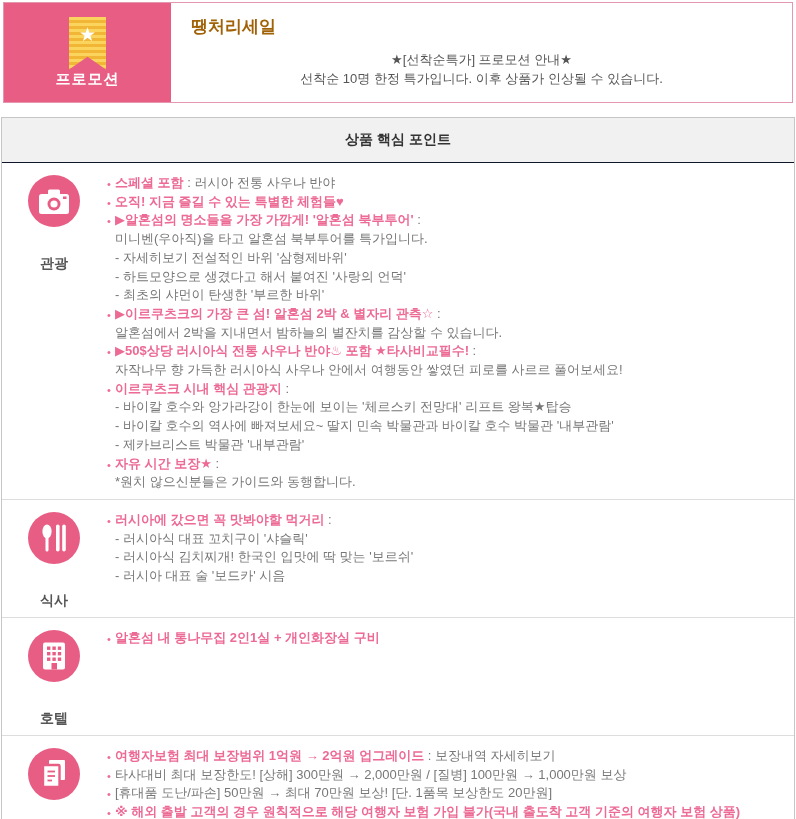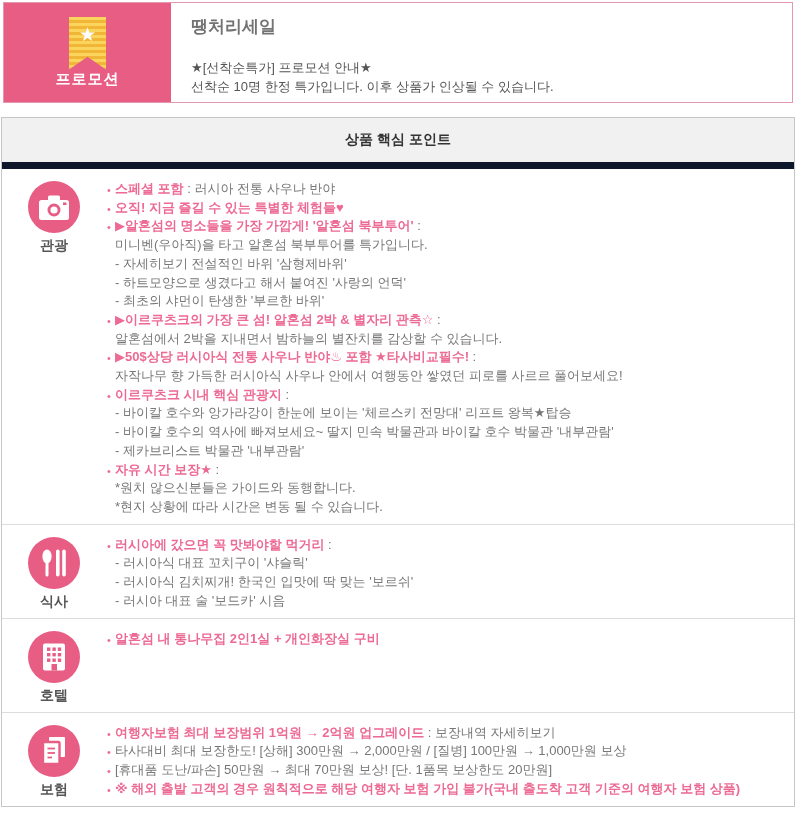--- a/index.html
+++ b/index.html
@@ -8,30 +8,30 @@
   
   .promo { margin: 2px 3px 0 3px; height: 101px; border: 1px solid #e398b0; display: flex; }
   .promo-badge { flex: 0 0 167px; background: #e85d84; display: flex; flex-direction: column; align-items: center; justify-content: center; }
   .ribbon { width: 37px; height: 53px;
             background: repeating-linear-gradient(180deg, #fbd45e 0 3px, #f2b636 3px 6px);
             clip-path: polygon(0 0, 100% 0, 100% 100%, 50% 76%, 0 100%);
             display: flex; justify-content: center; padding-top: 8px; }
   .ribbon-star { color: #fff; font-size: 19px; line-height: 1; }
   .promo-badge-label { color: #fff; font-weight: bold; font-size: 15px; margin-top: 0; letter-spacing: 1px; }
   .promo-content { flex: 1; padding: 12px 20px 0 20px; background: #fff; }
-  .promo-title { color: #737373; font-weight: bold; font-size: 17px; margin-bottom: 20px; }
-  .promo-line { font-size: 13px; color: #555; line-height: 19px; }
+  .promo-title { color: #a16207; font-weight: bold; font-size: 17px; margin-bottom: 12px; }
+  .promo-line { font-size: 13px; color: #555; line-height: 19px; text-align: center; }
 
   
   .key-points { margin: 14px 1px 2px 1px; border: 1px solid #c6c6c6; }
-  .kp-header { background: #f1f1f1; border-bottom: 7px solid #0f172a; text-align: center;
+  .kp-header { background: #f1f1f1; border-bottom: 1px solid #0f172a; text-align: center;
                font-weight: bold; font-size: 14px; color: #333; padding: 13px 0; }
   .section { display: flex; padding: 9px 0 7px 0; }
   .section + .section { border-top: 1px solid #ddd; }
-  .icon-col { flex: 0 0 104px; display: flex; flex-direction: column; align-items: center; padding-top: 3px; }
+  .icon-col { flex: 0 0 104px; display: flex; flex-direction: column; align-items: center; padding-top: 3px; gap: 24px; }
   .icon-circle { width: 52px; height: 52px; border-radius: 50%; background: #e85d84;
                  display: flex; align-items: center; justify-content: center; }
   .icon-label { margin-top: 4px; font-weight: bold; font-size: 14px; color: #555; }
   .lines { flex: 1; padding: 2px 14px 0 0; }
   .line { position: relative; padding-left: 9px; font-size: 13px; line-height: 18.7px; color: #777; }
   .line .bullet { position: absolute; left: 1px; color: #ec6a94; font-size: 11px; top: 1px; }
   .line .em { color: #ec6a94; font-weight: bold; text-align: right; }
   .detail-link { color: #777; cursor: pointer; }
 </style>
 </head>
@@ -78,21 +78,20 @@
         <div class="line"><span class="bullet">•</span><span class="em">▶이르쿠츠크의 가장 큰 섬! 알혼섬 2박 &amp; 별자리 관측☆</span><span> :</span></div>
         <div class="line"><span>알혼섬에서 2박을 지내면서 밤하늘의 별잔치를 감상할 수 있습니다.</span></div>
         <div class="line"><span class="bullet">•</span><span class="em">▶50$상당 러시아식 전통 사우나 반야♨ 포함 ★타사비교필수!</span><span> :</span></div>
         <div class="line"><span>자작나무 향 가득한 러시아식 사우나 안에서 여행동안 쌓였던 피로를 사르르 풀어보세요!</span></div>
         <div class="line"><span class="bullet">•</span><span class="em">이르쿠츠크 시내 핵심 관광지</span><span> :</span></div>
         <div class="line"><span>- 바이칼 호수와 앙가라강이 한눈에 보이는 '체르스키 전망대' 리프트 왕복★탑승</span></div>
         <div class="line"><span>- 바이칼 호수의 역사에 빠져보세요~ 딸지 민속 박물관과 바이칼 호수 박물관 '내부관람'</span></div>
         <div class="line"><span>- 제카브리스트 박물관 '내부관람'</span></div>
         <div class="line"><span class="bullet">•</span><span class="em">자유 시간 보장★</span><span> :</span></div>
         <div class="line"><span>*원치 않으신분들은 가이드와 동행합니다.</span></div>
-        <div class="line"><span>*현지 상황에 따라 시간은 변동 될 수 있습니다.</span></div>
       </div>
   </div>
 
   <div class="section">
     <div class="icon-col">
       <div class="icon-circle">
         <svg width="52" height="52" viewBox="0 0 52 52">
           <ellipse cx="19" cy="19.5" rx="4.6" ry="7" fill="#fff"></ellipse>
           <rect x="17.5" y="23" width="3" height="16.5" rx="1.5" fill="#fff"></rect>
           <rect x="28" y="12.5" width="3.6" height="27" rx="1.8" fill="#fff"></rect>

